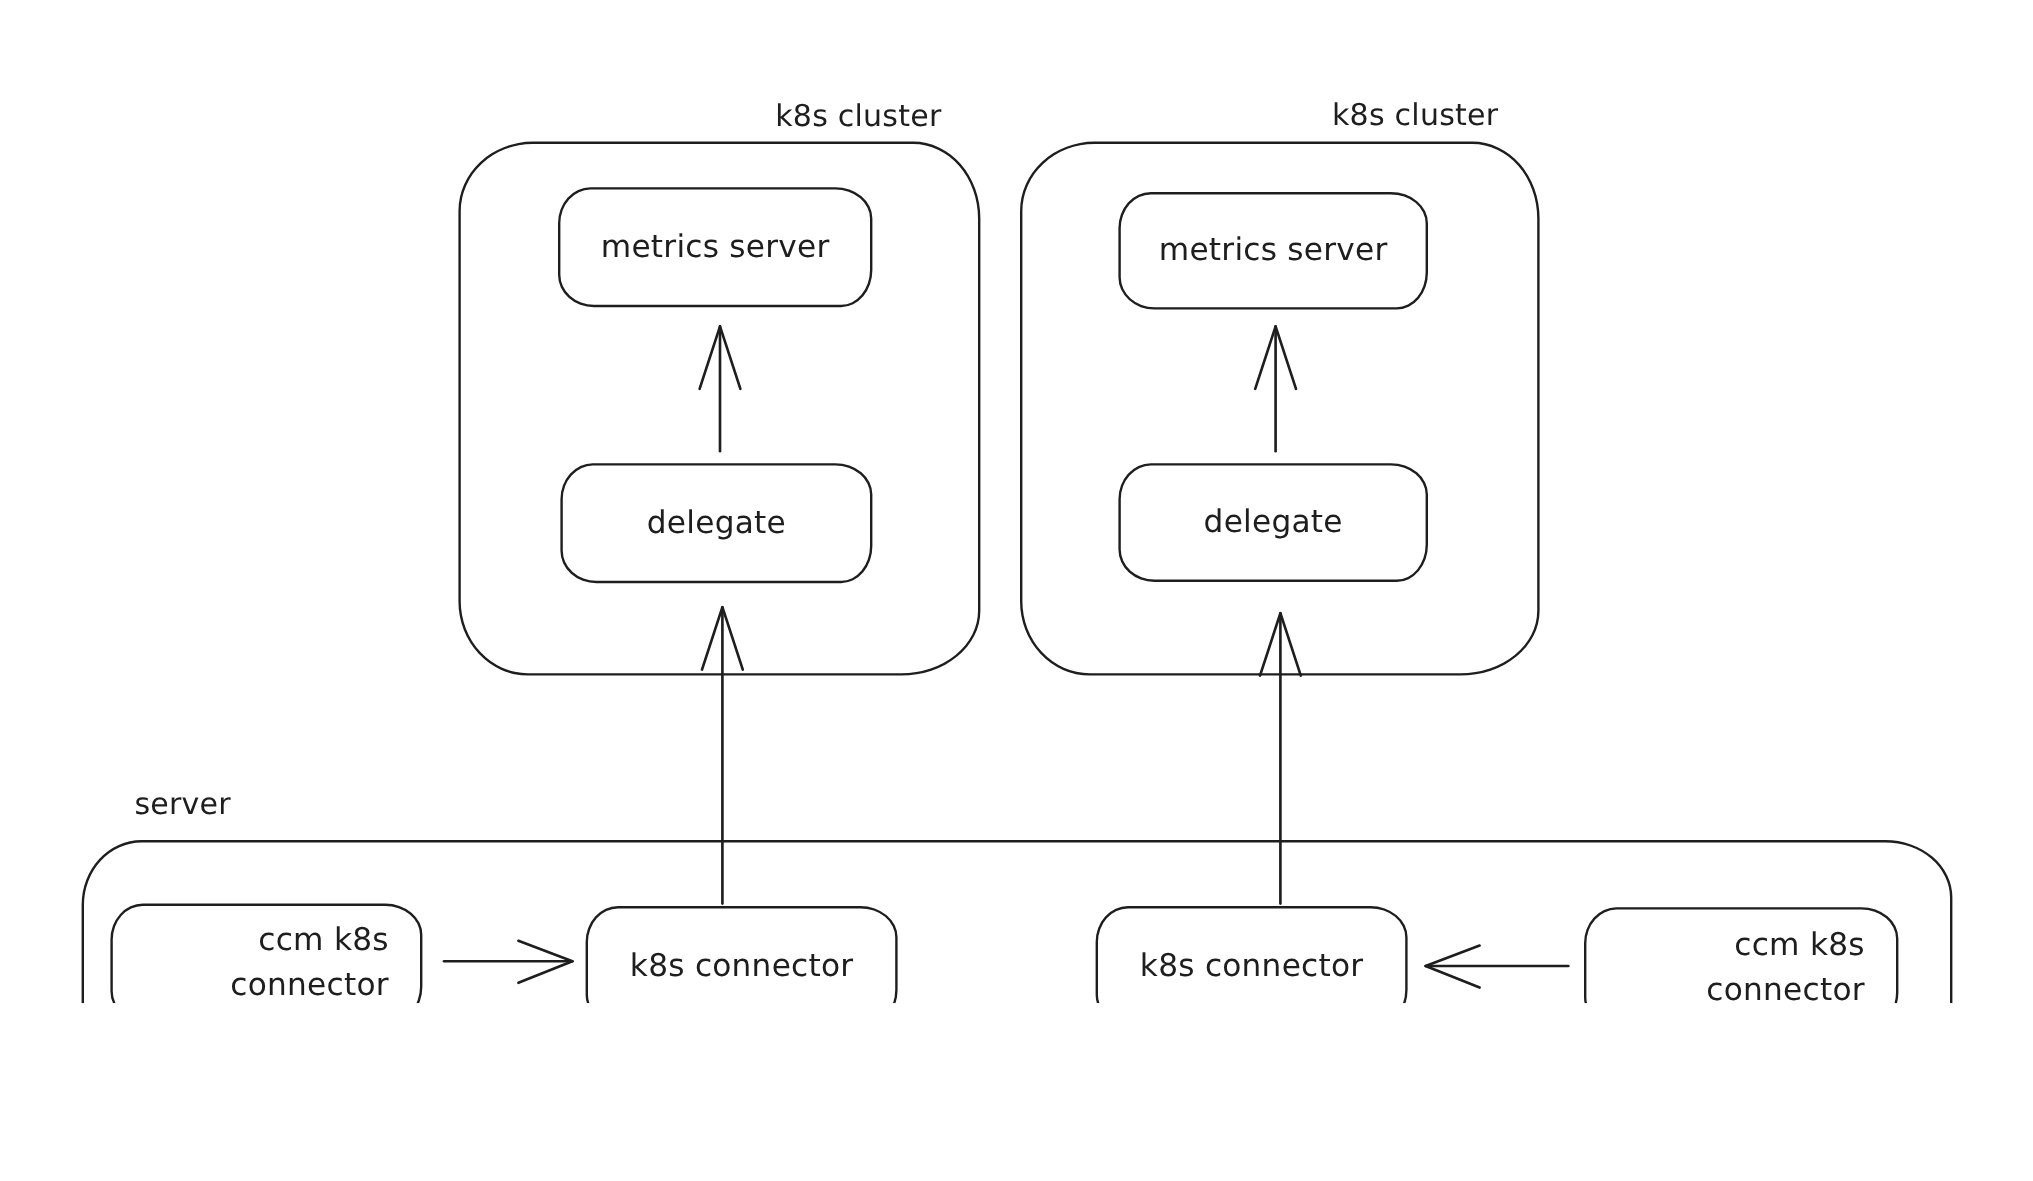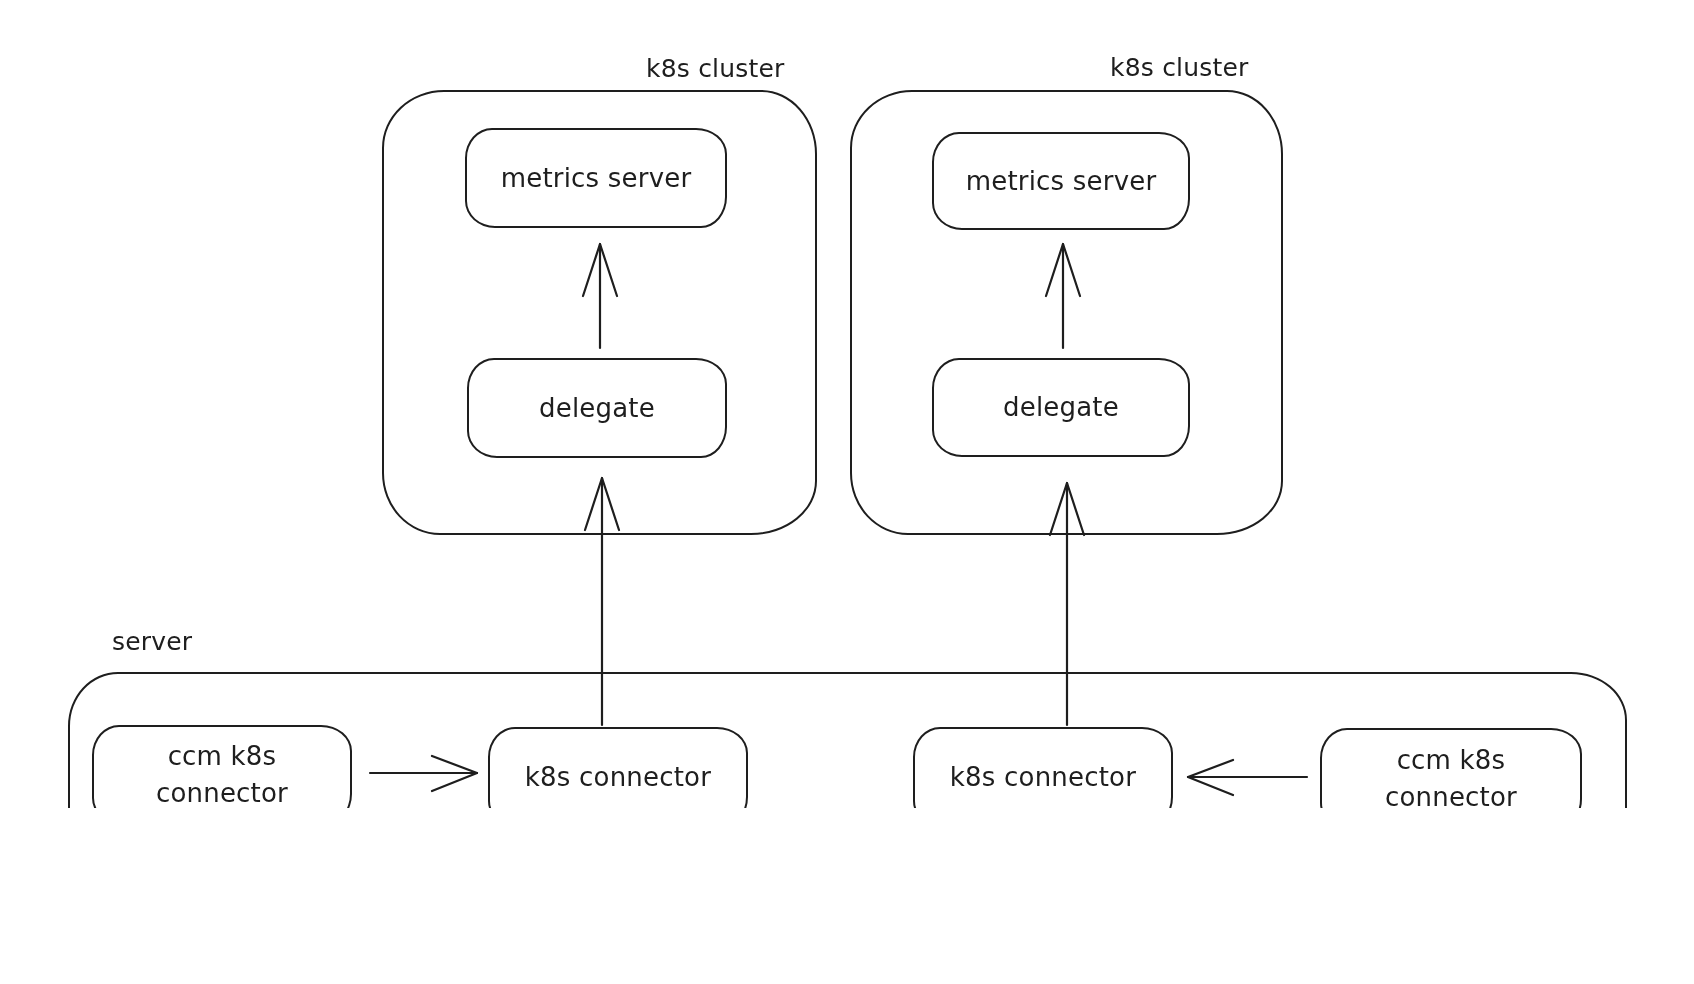--- a/index.html
+++ b/index.html
@@ -8,20 +8,21 @@
     background: #ffffff;
   }
   .canvas {
     position: relative;
     width: 1694px;
     height: 808px;
     background: #ffffff;
     font-family: "DejaVu Sans", "Liberation Sans", sans-serif;
     color: #1e1e1e;
     overflow: hidden;
+    margin-top: 28px;
   }
   .shape {
     position: absolute;
     box-sizing: border-box;
     border: 2px solid #1e1e1e;
     background: #ffffff;
   }
   
   .cluster {
     border-radius: 62px 56px 66px 58px / 58px 64px 54px 62px;
@@ -30,21 +31,21 @@
   .harness-box {
     border-radius: 50px 56px 48px 54px / 54px 48px 56px 50px;
     border-width: 2.4px;
   }
   
   .node {
     border-radius: 27px 31px 26px 30px / 30px 26px 31px 27px;
     display: flex;
     align-items: center;
     justify-content: center;
-    text-align: center;
+    text-align: right;
     font-size: 26px;
     line-height: 1.42;
     letter-spacing: 0.2px;
     padding: 0 26px;
   }
   .floating-label {
     position: absolute;
     font-size: 25px;
     letter-spacing: 0.2px;
     white-space: nowrap;

